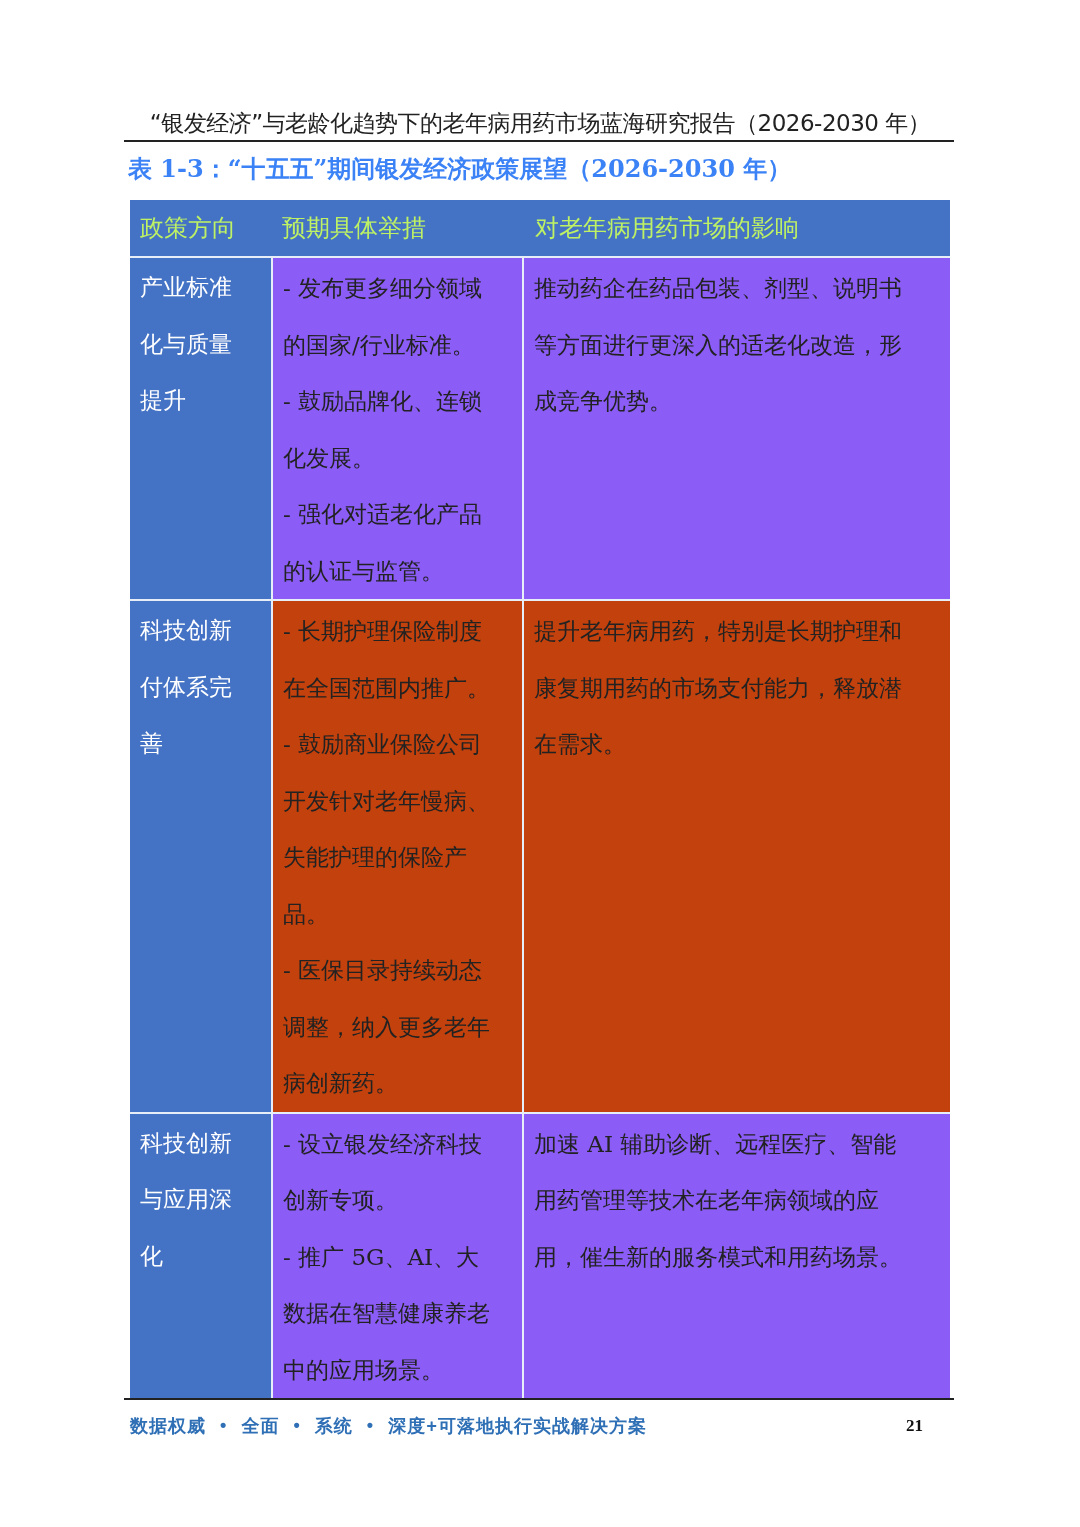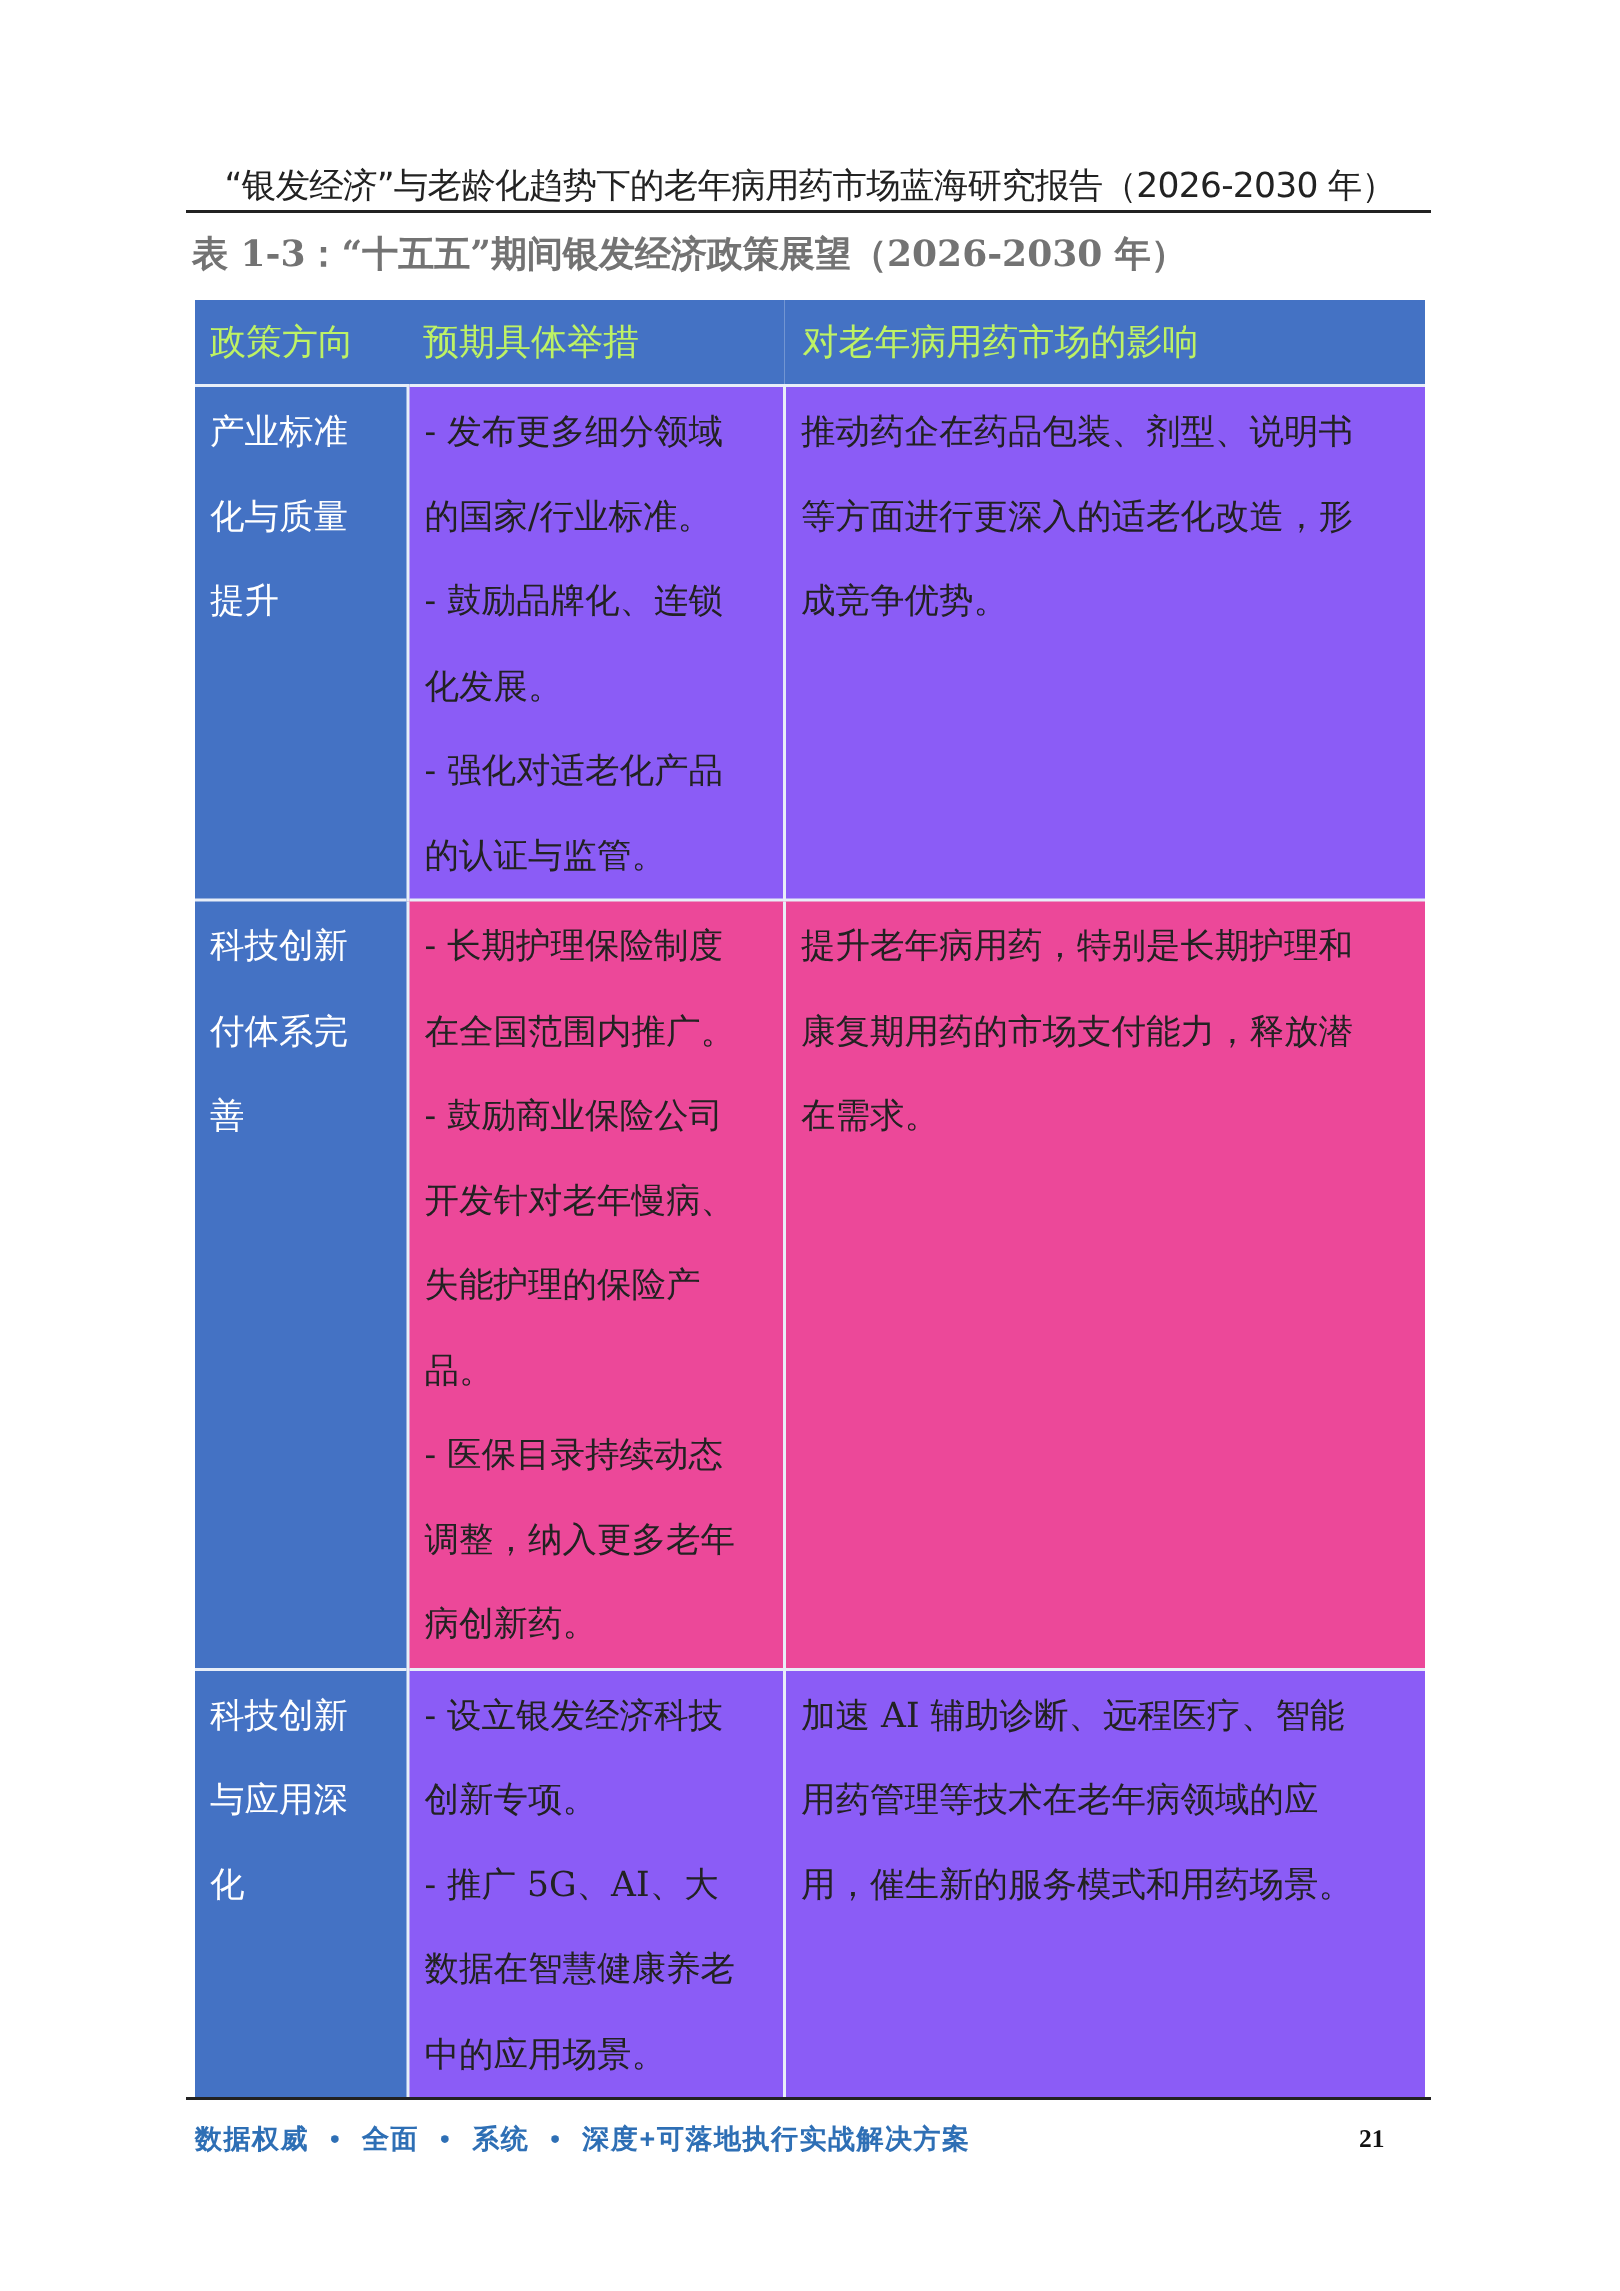--- a/index.html
+++ b/index.html
@@ -4,21 +4,21 @@
 <style>
   html, body { margin: 0; padding: 0; background: #ffffff; }
   body { width: 1080px; height: 1527px; position: relative; overflow: hidden; font-family: "DejaVu Sans", sans-serif; }
   .running-header {
     position: absolute; left: 130px; top: 108px; width: 820px; text-align: center;
     font-family: "DejaVu Sans", sans-serif; font-size: 23px; color: #222; letter-spacing: -0.5px;
   }
   .header-rule { position: absolute; left: 124px; top: 140px; width: 830px; height: 2px; background: #222; }
   .table-caption {
     position: absolute; left: 128px; top: 153px; font-family: "DejaVu Serif", serif;
-    font-size: 24px; font-weight: bold; color: #737373; letter-spacing: 0px;
+    font-size: 24px; font-weight: bold; color: #3b82f6; letter-spacing: 0px;
   }
   table.policy {
     position: absolute; left: 130px; top: 200px; width: 820px;
     border-collapse: collapse; table-layout: fixed;
   }
   table.policy col.c1 { width: 142px; }
   table.policy col.c2 { width: 251px; }
   table.policy col.c3 { width: 427px; }
   table.policy th {
     background: #4472c4; color: #bef264; font-weight: normal; text-align: left;
@@ -28,21 +28,21 @@
   table.policy td {
     font-family: "DejaVu Serif", serif; font-size: 23px; color: #222;
     line-height: 56.5px; vertical-align: top; padding: 2px 10px 0 10px;
     border-top: 2px solid #e8eef8; border-left: 2px solid #e8eef8;
   }
   table.policy td.cat {
     background: #4472c4; color: #ffffff; font-family: Liberation Serif, serif;
     border-left: none;
   }
   tr.light td.txt { background: #8b5cf6; }
-  tr.pale td.txt { background: #ec4899; }
+  tr.pale td.txt { background: #c2410c; }
   td .line { display: block; white-space: nowrap; }
   .footer-rule { position: absolute; left: 124px; top: 1398px; width: 830px; height: 2px; background: #222; }
   .footer-slogan {
     position: absolute; left: 130px; top: 1414px; font-family: Liberation Mono, monospace;
     font-size: 18px; color: #2e6fb5; font-weight: bold; letter-spacing: 1px;
   }
   .page-number {
     position: absolute; left: 906px; top: 1416px; font-family: Liberation Serif, serif;
     font-size: 17px; font-weight: bold; color: #111;
   }

